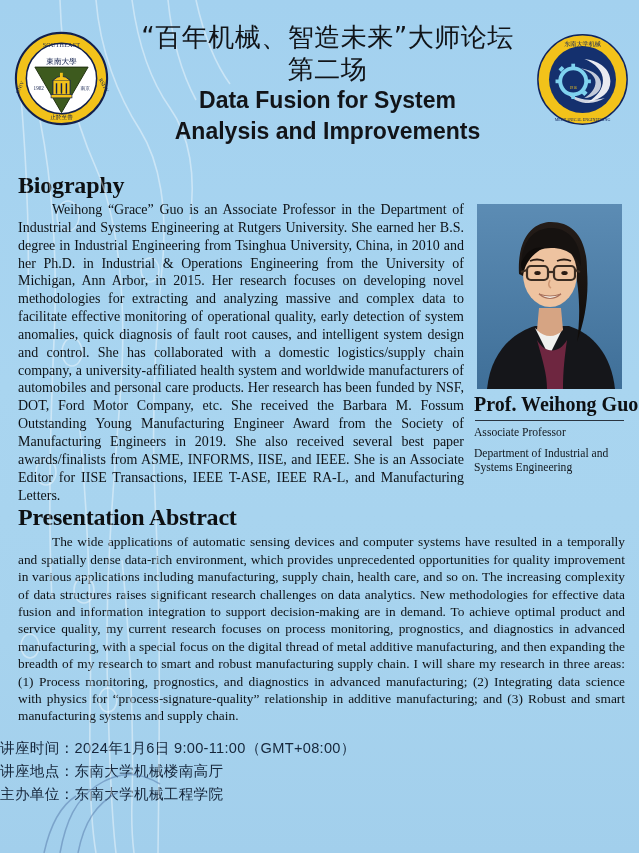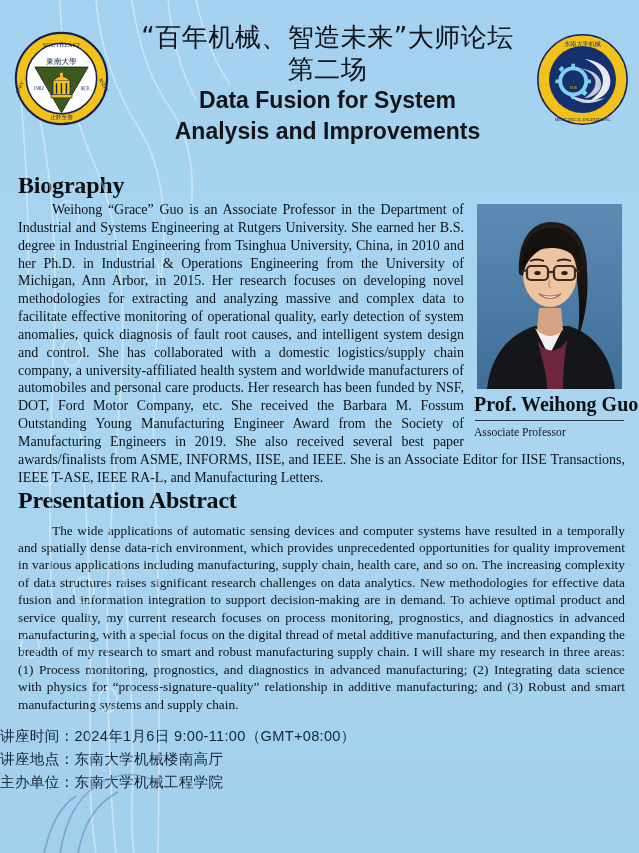--- a/index.html
+++ b/index.html
@@ -132,21 +132,21 @@
     line-height: 1.275;
     color: #0e1216;
     text-align: justify;
     text-justify: inter-word;
     margin: 0;
     text-indent: 34px;
     hyphens: none;
   }
   .abs-wrap {
     padding: 0 14px 0 18px;
-    margin-top: 8px;
+    margin-top: 2px;
   }
   .abs-text {
     font-size: 13.35px;
     line-height: 1.305;
   }
   
   .footer {
     margin-top: 12px;
     text-align: left;
     font-family: Liberation Sans, sans-serif;
@@ -298,20 +298,21 @@
         <path d="M80 57 q7 -3 14 0" stroke="#2a1c14" stroke-width="1.8" fill="none"></path>
 
         <path d="M73 76 q-3 6 1 8" stroke="#cf9874" stroke-width="1.6" fill="none"></path>
 
         <path d="M62 90 q11 9 22 0 q-11 4 -22 0 Z" fill="#f6f2ea" stroke="#a8705a" stroke-width="1.2"></path>
       </svg>
       <div class="photo-name">Prof. Weihong Guo</div>
       <hr class="rule">
       <div class="affil">
         <p>Associate Professor</p>
+        <p>Department of Industrial and Systems Engineering</p>
       </div>
     </div>
 
     <p class="bodytext">Weihong “Grace” Guo is an Associate Professor in the Department of Industrial and Systems Engineering at Rutgers University. She earned her B.S. degree in Industrial Engineering from Tsinghua University, China, in 2010 and her Ph.D. in Industrial &amp; Operations Engineering from the University of Michigan, Ann Arbor, in 2015. Her research focuses on developing novel methodologies for extracting and analyzing massive and complex data to facilitate effective monitoring of operational quality, early detection of system anomalies, quick diagnosis of fault root causes, and intelligent system design and control. She has collaborated with a domestic logistics/supply chain company, a university-affiliated health system and worldwide manufacturers of automobiles and personal care products. Her research has been funded by NSF, DOT, Ford Motor Company, etc. She received the Barbara M. Fossum Outstanding Young Manufacturing Engineer Award from the Society of Manufacturing Engineers in 2019. She also received several best paper awards/finalists from ASME, INFORMS, IISE, and IEEE. She is an Associate Editor for IISE Transactions, IEEE T-ASE, IEEE RA-L, and Manufacturing Letters.</p>
     <div class="clear"></div>
   </div>
 
   <h2 class="section-head">Presentation Abstract</h2>
   <div class="abs-wrap">
     <p class="bodytext abs-text">The wide applications of automatic sensing devices and computer systems have resulted in a temporally and spatially dense data-rich environment, which provides unprecedented opportunities for quality improvement in various applications including manufacturing, supply chain, health care, and so on. The increasing complexity of data structures raises significant research challenges on data analytics. New methodologies for effective data fusion and information integration to support decision-making are in demand. To achieve optimal product and service quality, my current research focuses on process monitoring, prognostics, and diagnostics in advanced manufacturing, with a special focus on the digital thread of metal additive manufacturing, and then expanding the breadth of my research to smart and robust manufacturing supply chain. I will share my research in three areas: (1) Process monitoring, prognostics, and diagnostics in advanced manufacturing; (2) Integrating data science with physics for “process-signature-quality” relationship in additive manufacturing; and (3) Robust and smart manufacturing systems and supply chain.</p>

